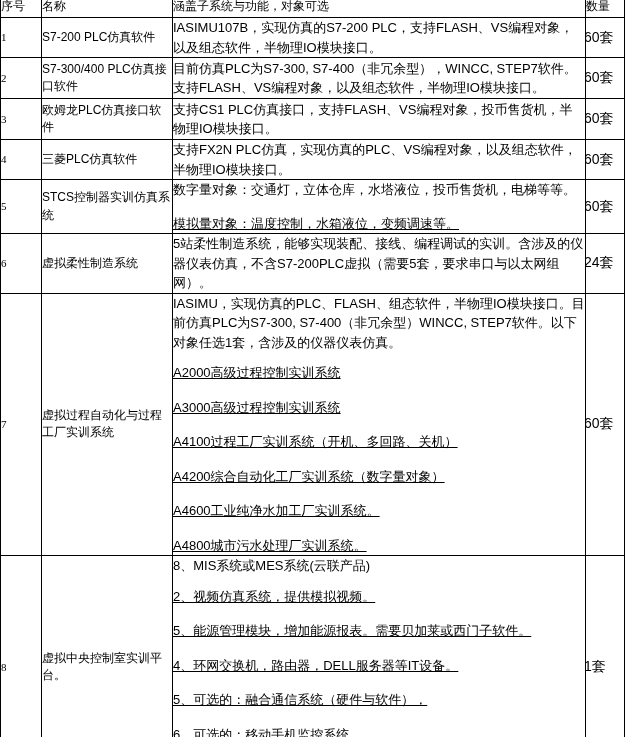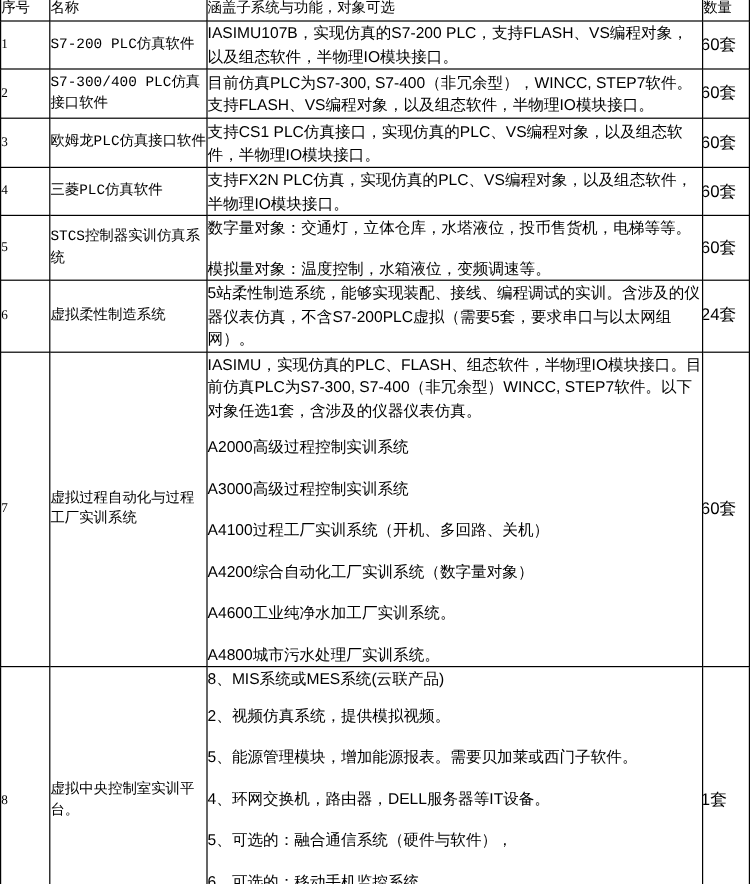--- a/index.html
+++ b/index.html
@@ -49,21 +49,21 @@
   .cell-idx {
     padding: 2px 0 2px 2px;
     font-size: 11px;
     line-height: 1.35;
     font-family: "Liberation Serif", serif;
   }
   .cell-name {
     padding: 2px 2px 2px 2px;
     font-size: 12px;
     line-height: 1.45;
-    font-family: Liberation Mono, monospace;
+    font-family: Liberation Sans, sans-serif;
   }
   .cell-desc {
     padding: 3px 4px 3px 2px;
     font-size: 13px;
     line-height: 1.5;
     font-family: "Liberation Sans", "DejaVu Sans", sans-serif;
   }
   .cell-qty {
     padding: 2px 0 2px 1px;
     font-size: 14px;
@@ -79,21 +79,21 @@
   tr.header-row .cell-desc,
   tr.header-row .cell-qty {
     font-family: "Liberation Sans", "DejaVu Sans", sans-serif;
     font-size: 12px;
     line-height: 1.3;
   }
   tr.header-row td { height: 20px; }
 
   
   .para { margin: 0 0 0 0; }
-  .para + .para { margin-top: 11px; }
+  .para + .para { margin-top: 11px; text-decoration: underline; }
 
   
   .para-gap-sm + .para-gap-sm { margin-top: 14px; }
 
   
   .para-list + .para-list { margin-top: 15px; }
 
   .desc-lead { margin: 0; }
 
   .qty-clip { display: inline-block; margin-left: -2px; }
@@ -133,21 +133,21 @@
         <td class="cell-desc">
           <p class="para">目前仿真PLC为S7-300, S7-400（非冗余型），WINCC, STEP7软件。支持FLASH、VS编程对象，以及组态软件，半物理IO模块接口。</p>
         </td>
         <td class="cell-qty"><span class="qty-clip">60套</span></td>
       </tr>
 
       <tr style="height:41px">
         <td class="cell-idx">3</td>
         <td class="cell-name">欧姆龙PLC仿真接口软件</td>
         <td class="cell-desc">
-          <p class="para">支持CS1 PLC仿真接口，实现仿真的PLC、VS编程对象，以及组态软件，半物理IO模块接口。</p>
+          <p class="para">支持CS1 PLC仿真接口，支持FLASH、VS编程对象，投币售货机，半物理IO模块接口。</p>
         </td>
         <td class="cell-qty"><span class="qty-clip">60套</span></td>
       </tr>
 
       <tr style="height:40px">
         <td class="cell-idx">4</td>
         <td class="cell-name">三菱PLC仿真软件</td>
         <td class="cell-desc">
           <p class="para">支持FX2N PLC仿真，实现仿真的PLC、VS编程对象，以及组态软件，半物理IO模块接口。</p>
         </td>

